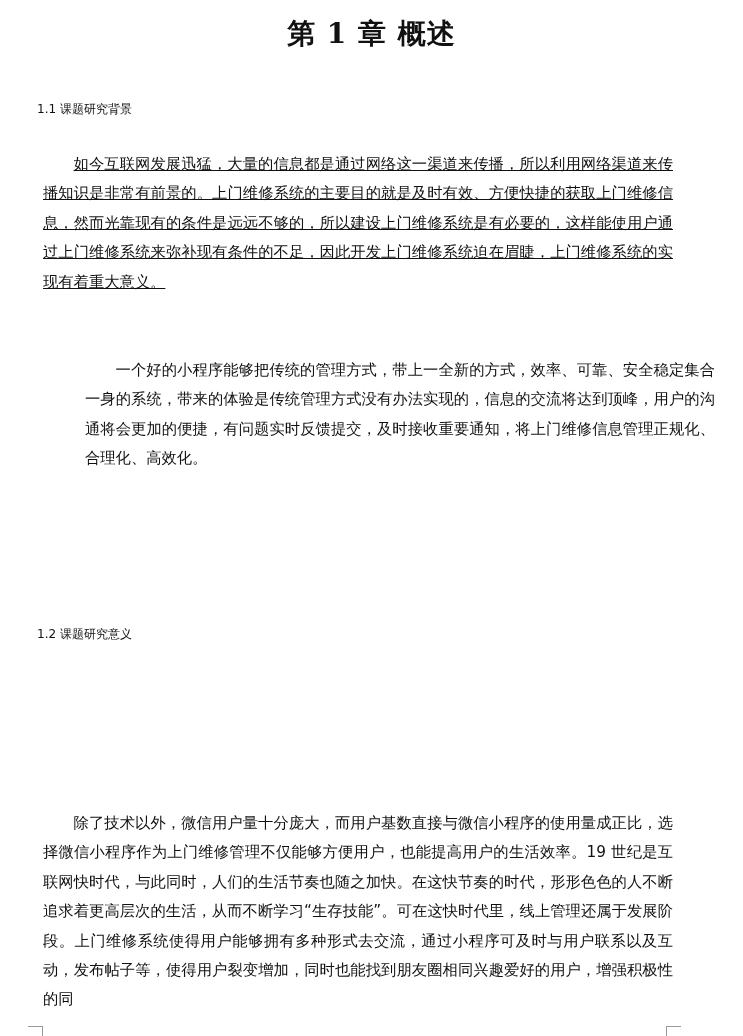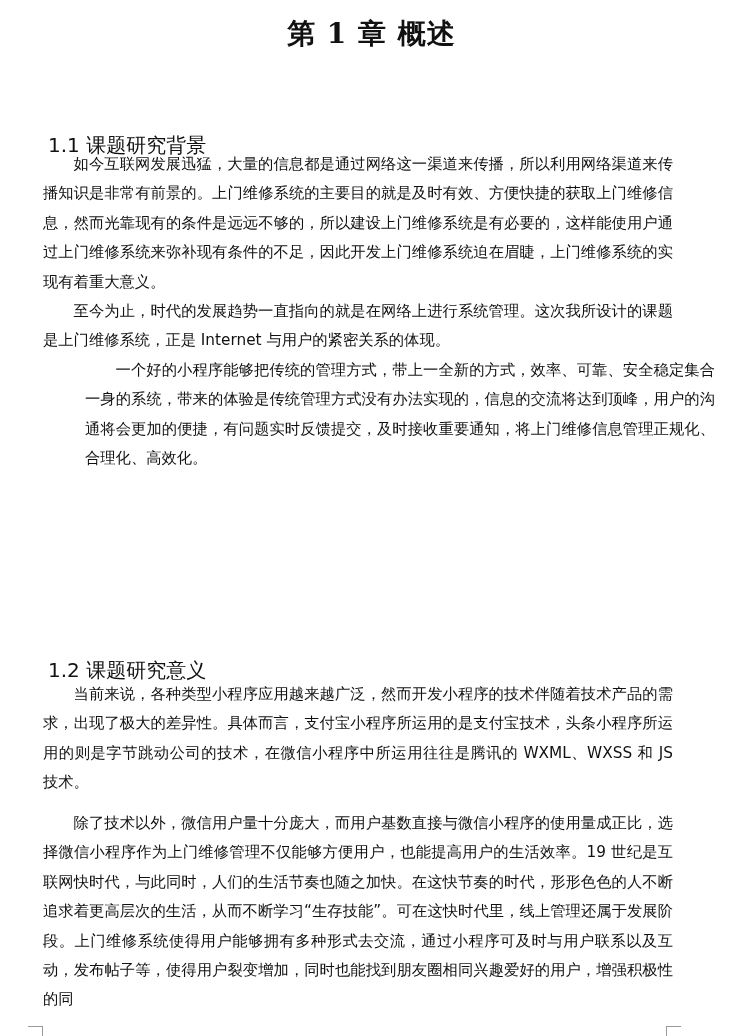--- a/index.html
+++ b/index.html
@@ -4,44 +4,42 @@
   <style>
     html, body { margin: 0; padding: 0; background: #ffffff; }
     body { width: 743px; height: 1036px; position: relative; overflow: hidden; color: #111; }
     .page { position: absolute; left: 0; top: 0; width: 743px; height: 1036px; background: #fff; }
     .chapter-title {
       position: absolute; top: 14px; left: 0; width: 743px; text-align: center;
       font-family: "DejaVu Serif", "Liberation Serif", serif; font-weight: bold; font-size: 28px; line-height: 40px;
       letter-spacing: 1px;
     }
     .section-heading {
-      position: absolute; left: 48px;
-      font-family: "DejaVu Sans", "Liberation Sans", sans-serif; font-size: 20px; line-height: 28px; margin-top: 36px;
+      position: absolute; left: 37px;
+      font-family: "DejaVu Sans", "Liberation Sans", sans-serif; font-size: 12px; line-height: 28px;
     }
     .para {
       position: absolute; left: 43px; width: 630px;
       font-family: "DejaVu Sans", "Liberation Serif", serif; font-size: 15.3px; line-height: 29.4px;
       text-align: justify; text-indent: 2em; margin: 0;
     }
     .corner { position: absolute; border-color: #999; border-style: solid; width: 14px; height: 10px; }
     .corner.bl { left: 28px; top: 1026px; border-width: 1px 1px 0 0; }
     .corner.br { left: 666px; top: 1026px; border-width: 1px 0 0 1px; }
   </style>
 </head>
 <body>
 
 <div class="page">
   <div class="chapter-title">第 1 章  概述</div>
 
   <div class="section-heading" style="top:95px;">1.1 课题研究背景</div>
 
-  <p class="para" style="top:150px;">如今互联网发展迅猛，大量的信息都是通过网络这一渠道来传播，所以利用网络渠道来传播知识是非常有前景的。上门维修系统的主要目的就是及时有效、方便快捷的获取上门维修信息，然而光靠现有的条件是远远不够的，所以建设上门维修系统是有必要的，这样能使用户通过上门维修系统来弥补现有条件的不足，因此开发上门维修系统迫在眉睫，上门维修系统的实现有着重大意义。</p>
-  <p class="para" style="top:297px;">至今为止，时代的发展趋势一直指向的就是在网络上进行系统管理。这次我所设计的课题是上门维修系统，正是 Internet 与用户的紧密关系的体现。</p>
+  <p class="para" style="top:150px;text-decoration:underline;">如今互联网发展迅猛，大量的信息都是通过网络这一渠道来传播，所以利用网络渠道来传播知识是非常有前景的。上门维修系统的主要目的就是及时有效、方便快捷的获取上门维修信息，然而光靠现有的条件是远远不够的，所以建设上门维修系统是有必要的，这样能使用户通过上门维修系统来弥补现有条件的不足，因此开发上门维修系统迫在眉睫，上门维修系统的实现有着重大意义。</p>
   <p class="para" style="top:356px;margin-left:42px;">一个好的小程序能够把传统的管理方式，带上一全新的方式，效率、可靠、安全稳定集合一身的系统，带来的体验是传统管理方式没有办法实现的，信息的交流将达到顶峰，用户的沟通将会更加的便捷，有问题实时反馈提交，及时接收重要通知，将上门维修信息管理正规化、合理化、高效化。</p>
 
   <div class="section-heading" style="top:620px;">1.2 课题研究意义</div>
 
-  <p class="para" style="top:680px;">当前来说，各种类型小程序应用越来越广泛，然而开发小程序的技术伴随着技术产品的需求，出现了极大的差异性。具体而言，支付宝小程序所运用的是支付宝技术，头条小程序所运用的则是字节跳动公司的技术，在微信小程序中所运用往往是腾讯的 WXML、WXSS 和 JS 技术。</p>
   <p class="para" style="top:809px;">除了技术以外，微信用户量十分庞大，而用户基数直接与微信小程序的使用量成正比，选择微信小程序作为上门维修管理不仅能够方便用户，也能提高用户的生活效率。19 世纪是互联网快时代，与此同时，人们的生活节奏也随之加快。在这快节奏的时代，形形色色的人不断追求着更高层次的生活，从而不断学习“生存技能”。可在这快时代里，线上管理还属于发展阶段。上门维修系统使得用户能够拥有多种形式去交流，通过小程序可及时与用户联系以及互动，发布帖子等，使得用户裂变增加，同时也能找到朋友圈相同兴趣爱好的用户，增强积极性的同</p>
 
   <div class="corner bl"></div>
   <div class="corner br"></div>
 </div>
 
 </body></html>

